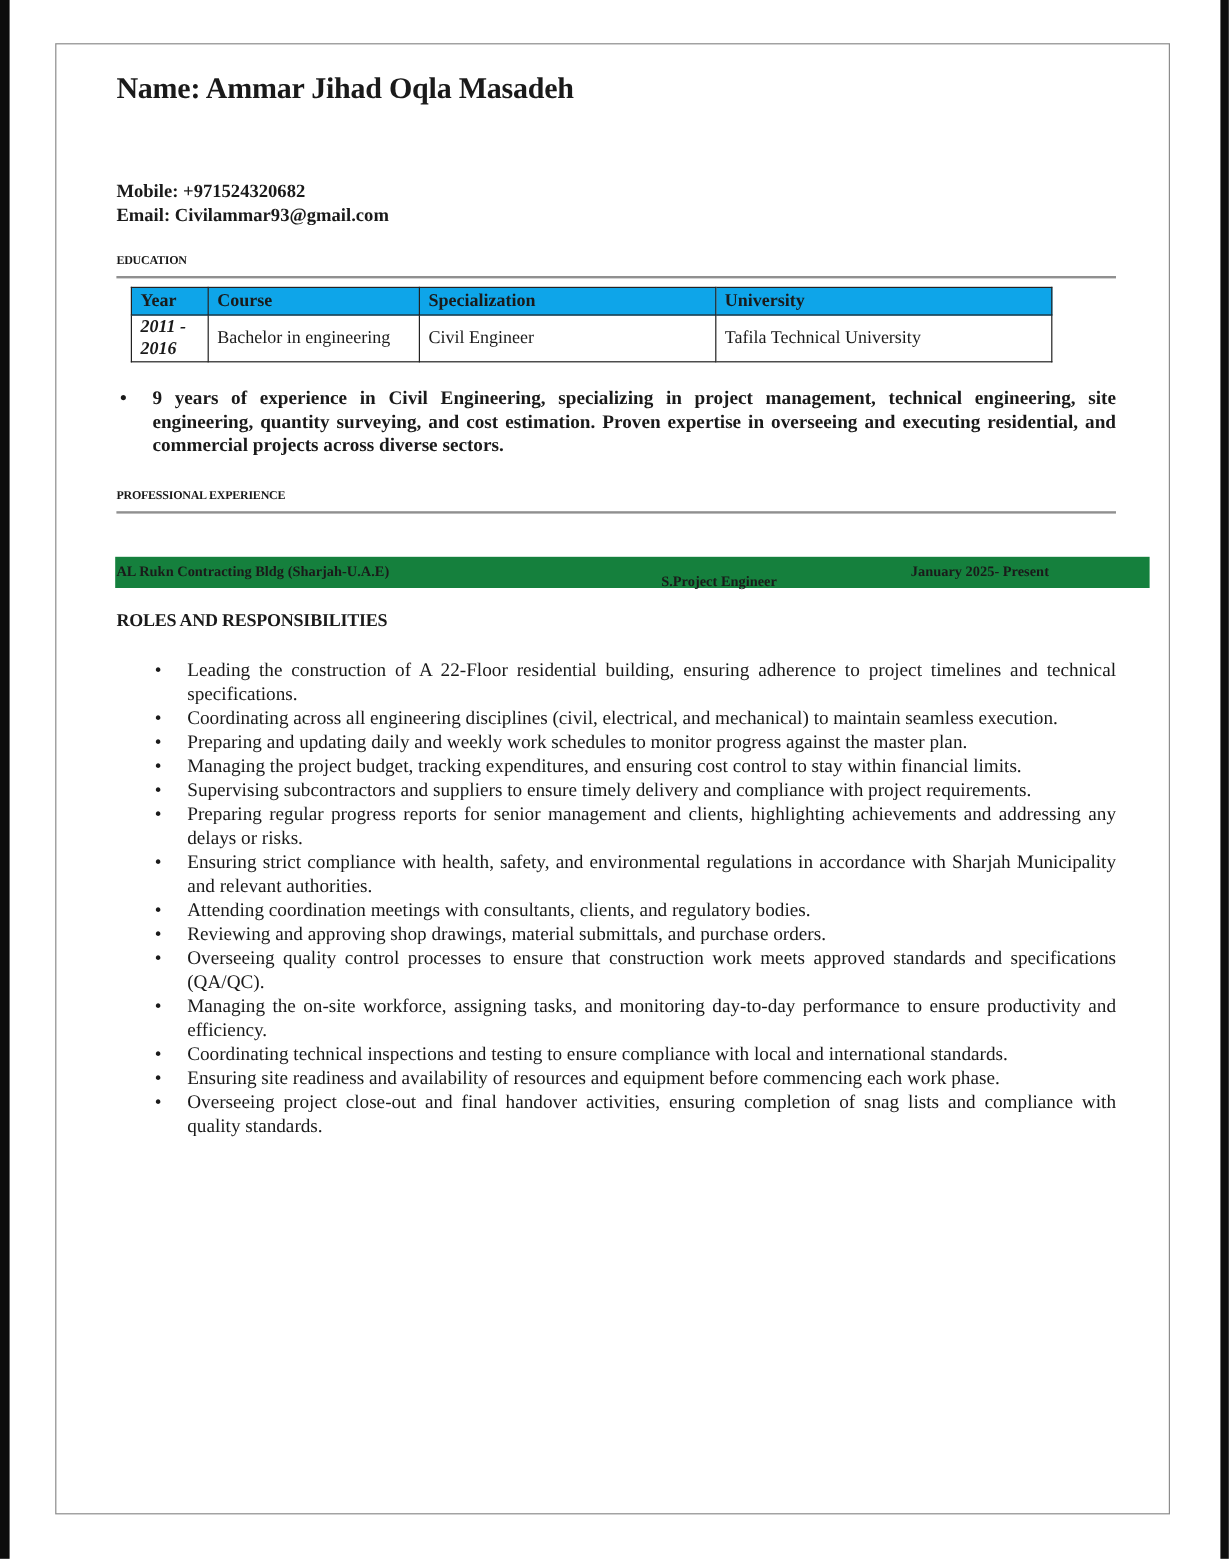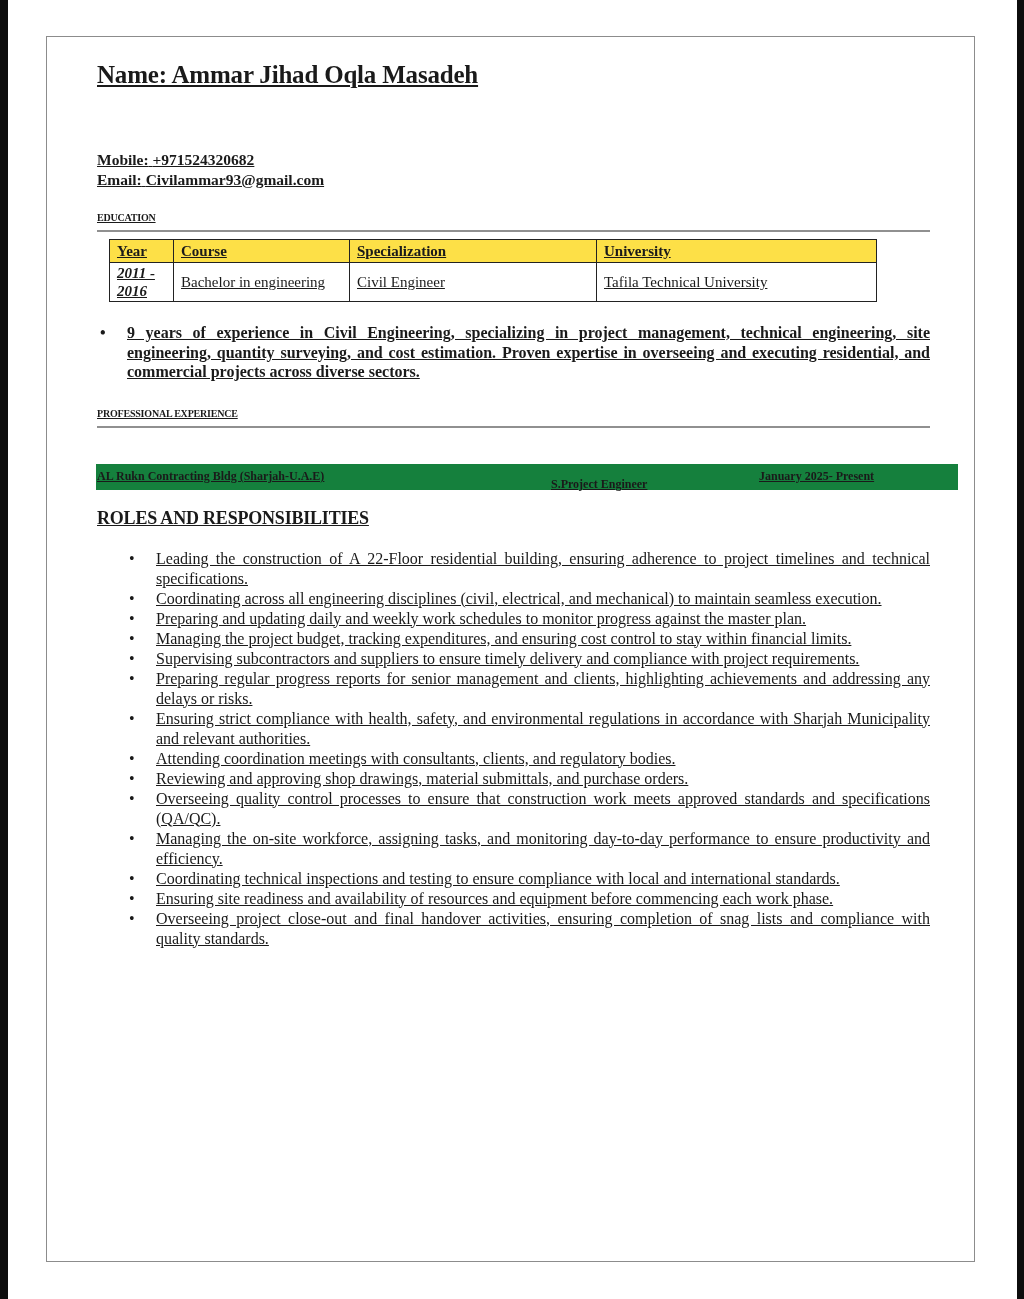--- a/index.html
+++ b/index.html
@@ -15,21 +15,21 @@
   .edge-bar.left{left:0;width:8px;}
   .edge-bar.right{right:0;width:7px;}
   .sheet{
     position:absolute;left:46px;top:36px;
     width:929px;height:1226px;
     border:1px solid #8c8c8c;
     background:#ffffff;
     box-sizing:border-box;
   }
   .content{
-    position:absolute;left:50px;top:0;width:833px;text-decoration:underline;
+    position:absolute;left:50px;top:0;width:833px;
   }
   .doc-name{
     margin:23px 0 0 0;
     font-size:25px;line-height:30px;
     font-weight:bold;
     letter-spacing:-0.2px;
   }
   .contact{
     margin-top:60px;
     font-size:15.5px;line-height:19.5px;
@@ -53,21 +53,21 @@
     font-size:15px;
     table-layout:fixed;
   }
   table.edu-table th,table.edu-table td{
     border:1px solid #222222;
     padding:1px 7px;
     text-align:left;
     vertical-align:middle;
   }
   table.edu-table th{
-    background:#fde047;
+    background:#0ea5e9;
     height:20px;
     font-weight:bold;
   }
   table.edu-table td{height:36px;line-height:18px;}
   td.year-cell{font-weight:bold;font-style:italic;}
   col.c-year{width:64px;}
   col.c-course{width:176px;}
   col.c-spec{width:247px;}
   col.c-univ{width:280px;}
   ul.doc-list{
@@ -96,21 +96,21 @@
     font-weight:bold;
     font-size:12px;
     box-sizing:border-box;
     padding-left:1px;
   }
   .exp-band .company{width:454px;flex:none;}
   .exp-band .title{width:208px;flex:none;margin-top:16px;}
   .exp-band .period{flex:1;}
   .roles-heading{
     margin:19px 0 0 0;
-    font-size:18px;line-height:18px;
+    font-size:15px;line-height:18px;
     font-weight:bold;
     letter-spacing:-0.2px;
   }
   ul.roles-list{margin-top:22px;}
   ul.roles-list li{
     position:relative;
     padding-left:59px;
     font-size:16px;line-height:20px;
     text-align:justify;
   }

